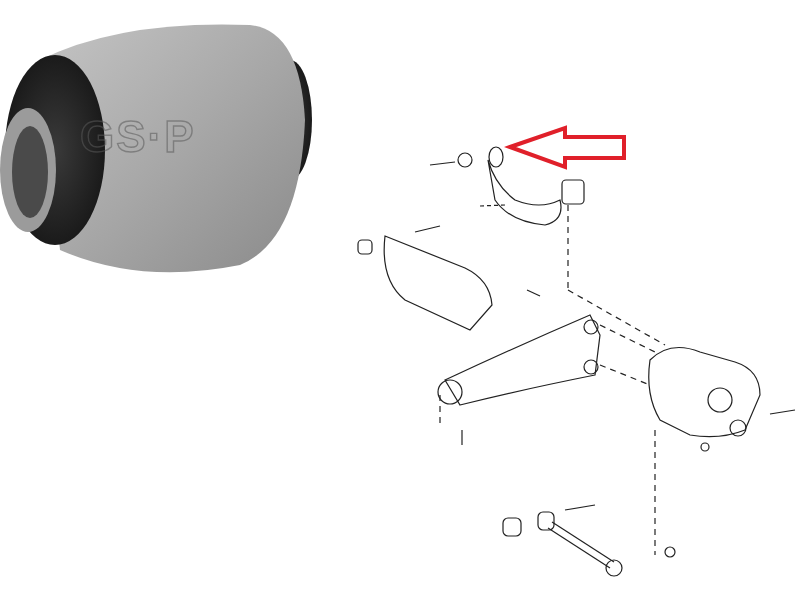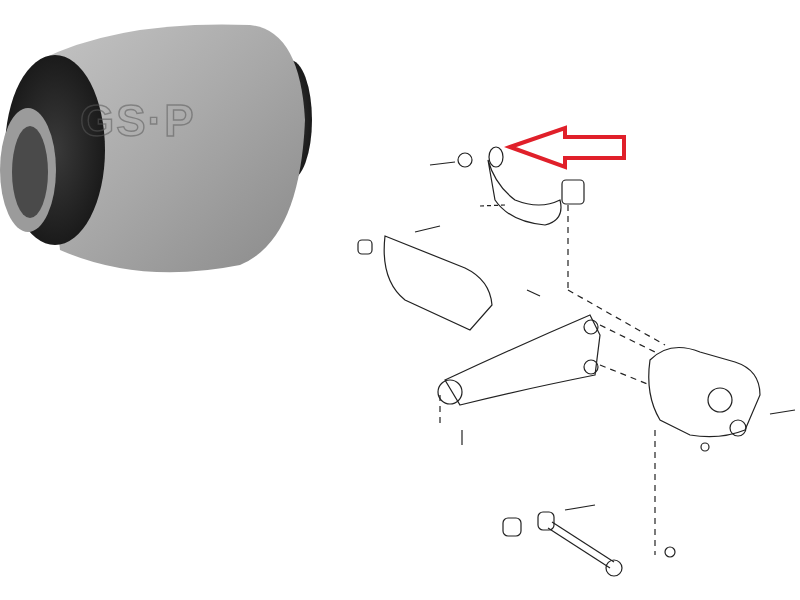--- a/index.html
+++ b/index.html
@@ -1,19 +1,19 @@
 <!DOCTYPE html>
 <html><head>
 <meta charset="utf-8">
 <style>
   html, body { margin:0; padding:0; background:#ffffff; }
   body { width:800px; height:600px; position:relative; overflow:hidden; font-family:"Liberation Sans", sans-serif; }
   .photo { position:absolute; left:0; top:0; width:320px; height:300px; }
   .diagram { position:absolute; left:330px; top:110px; width:470px; height:490px; }
-  .watermark { position:absolute; left:80px; top:96px; font-size:44px; font-weight:bold; letter-spacing:2px;
+  .watermark { position:absolute; left:80px; top:112px; font-size:44px; font-weight:bold; letter-spacing:2px;
     color:transparent; -webkit-text-stroke:1.4px rgba(90,90,90,0.55); font-family:"Liberation Sans", sans-serif; }
 </style>
 </head>
 <body>
 
 <div class="photo">
   <svg width="320" height="300" viewBox="0 0 320 300">
     <defs>
       <linearGradient id="body" x1="0" y1="0" x2="1" y2="1">
         <stop offset="0" stop-color="#c4c4c4"></stop>

